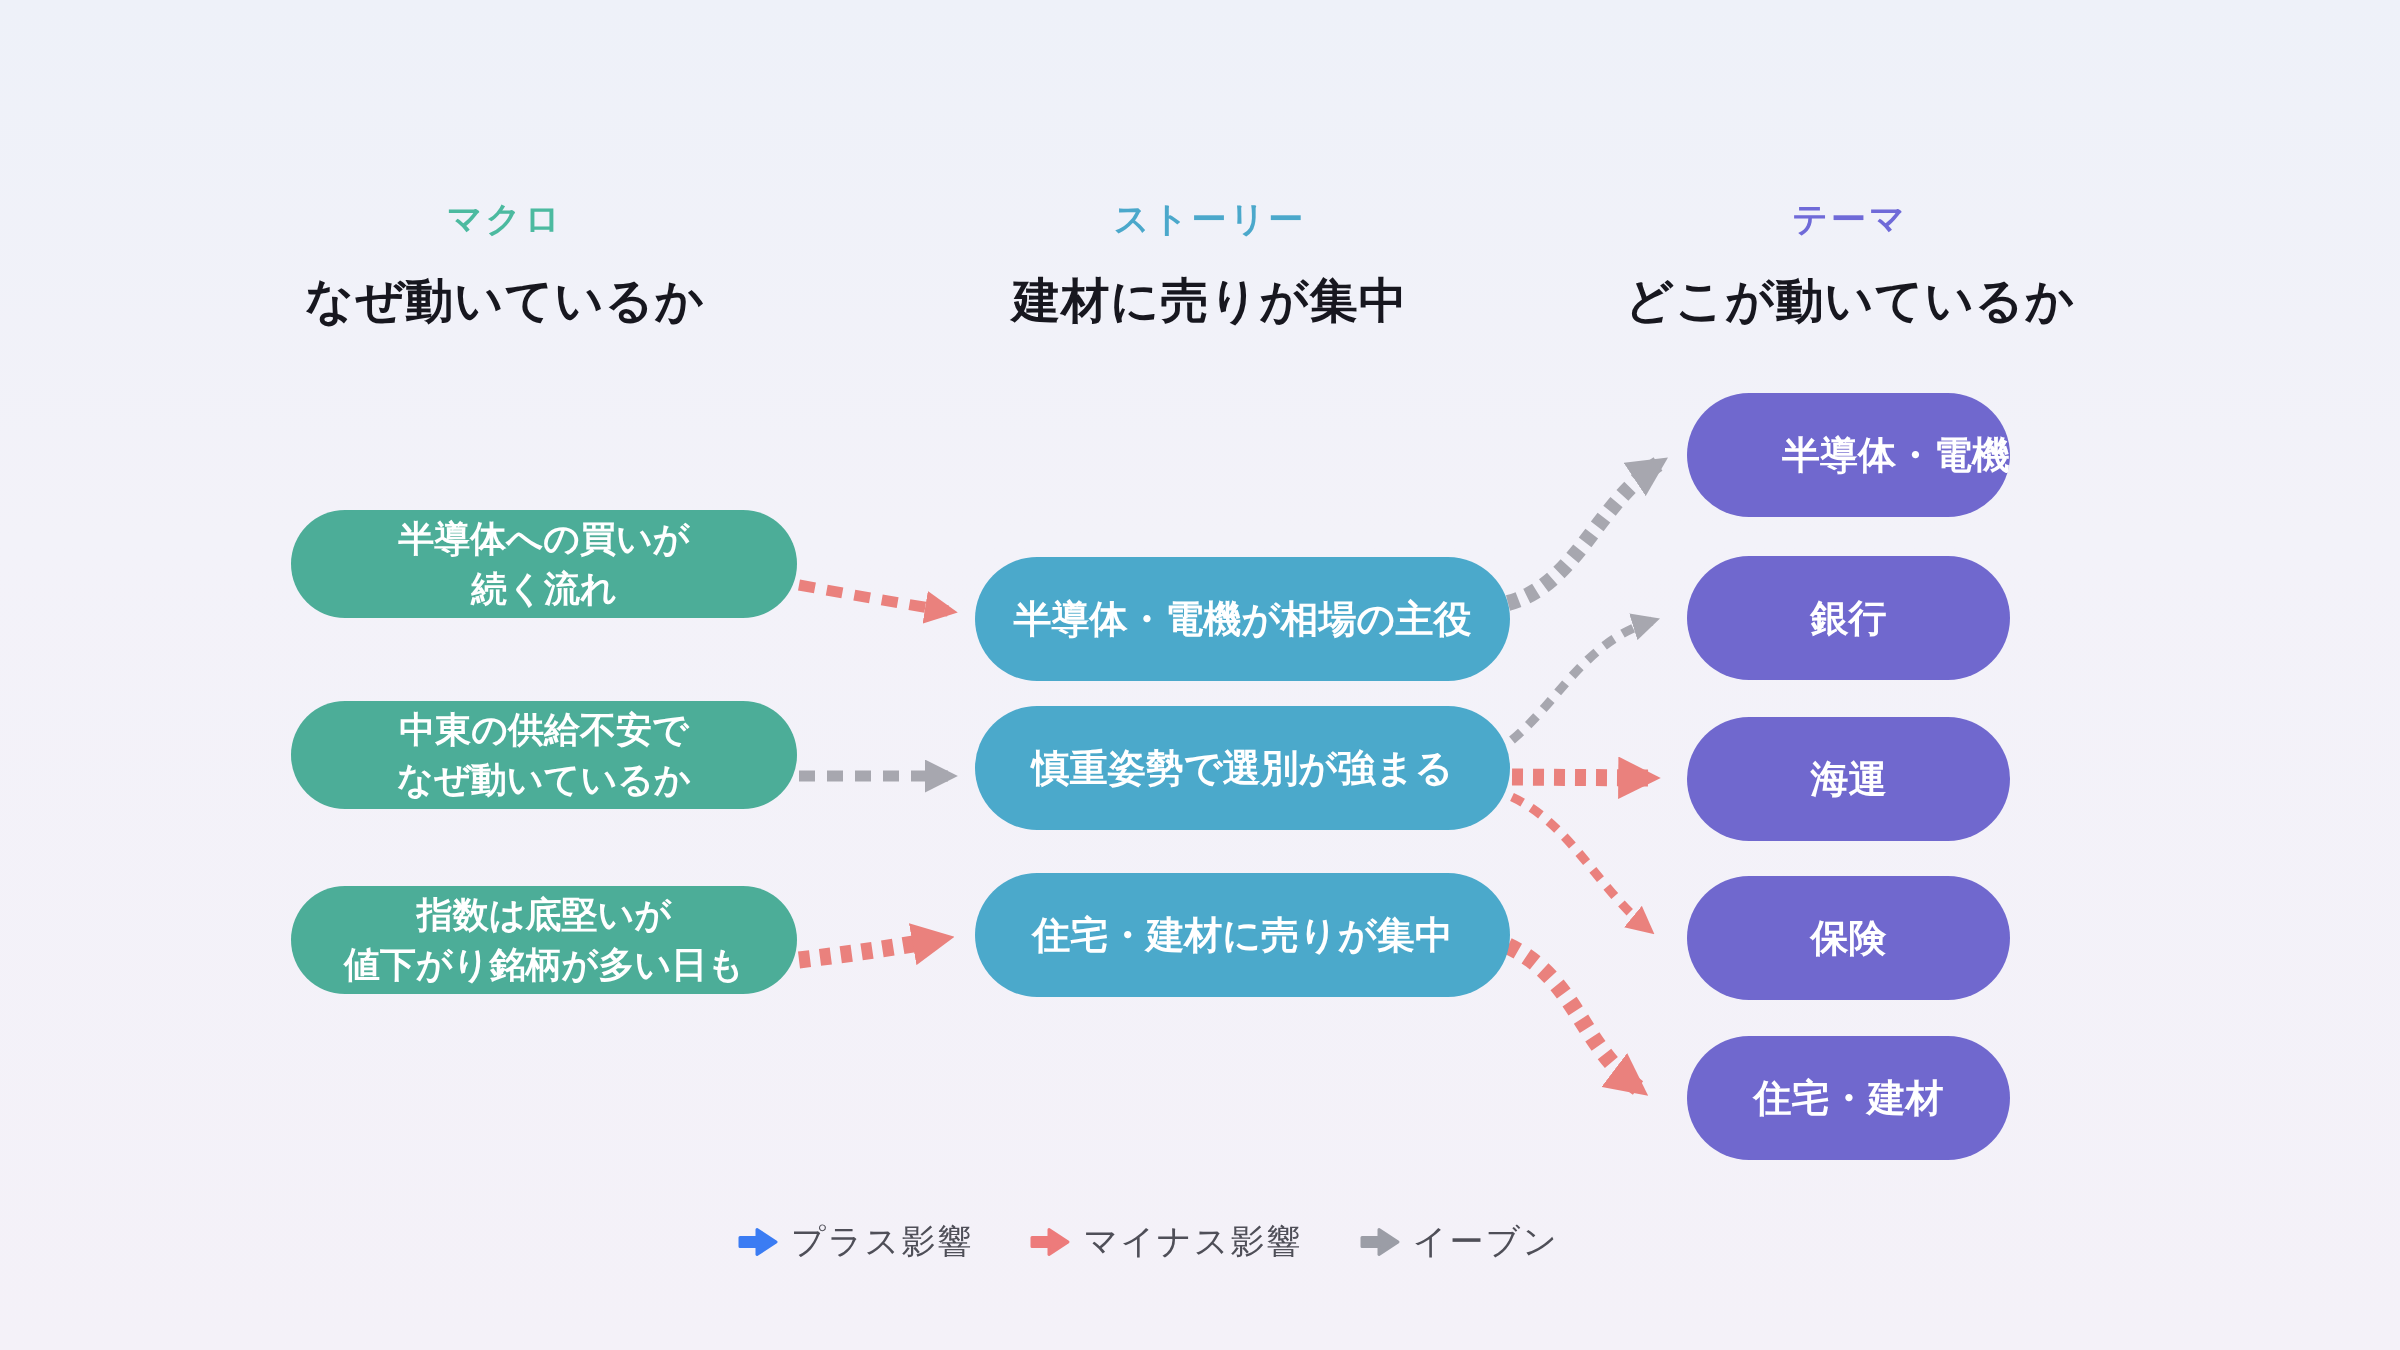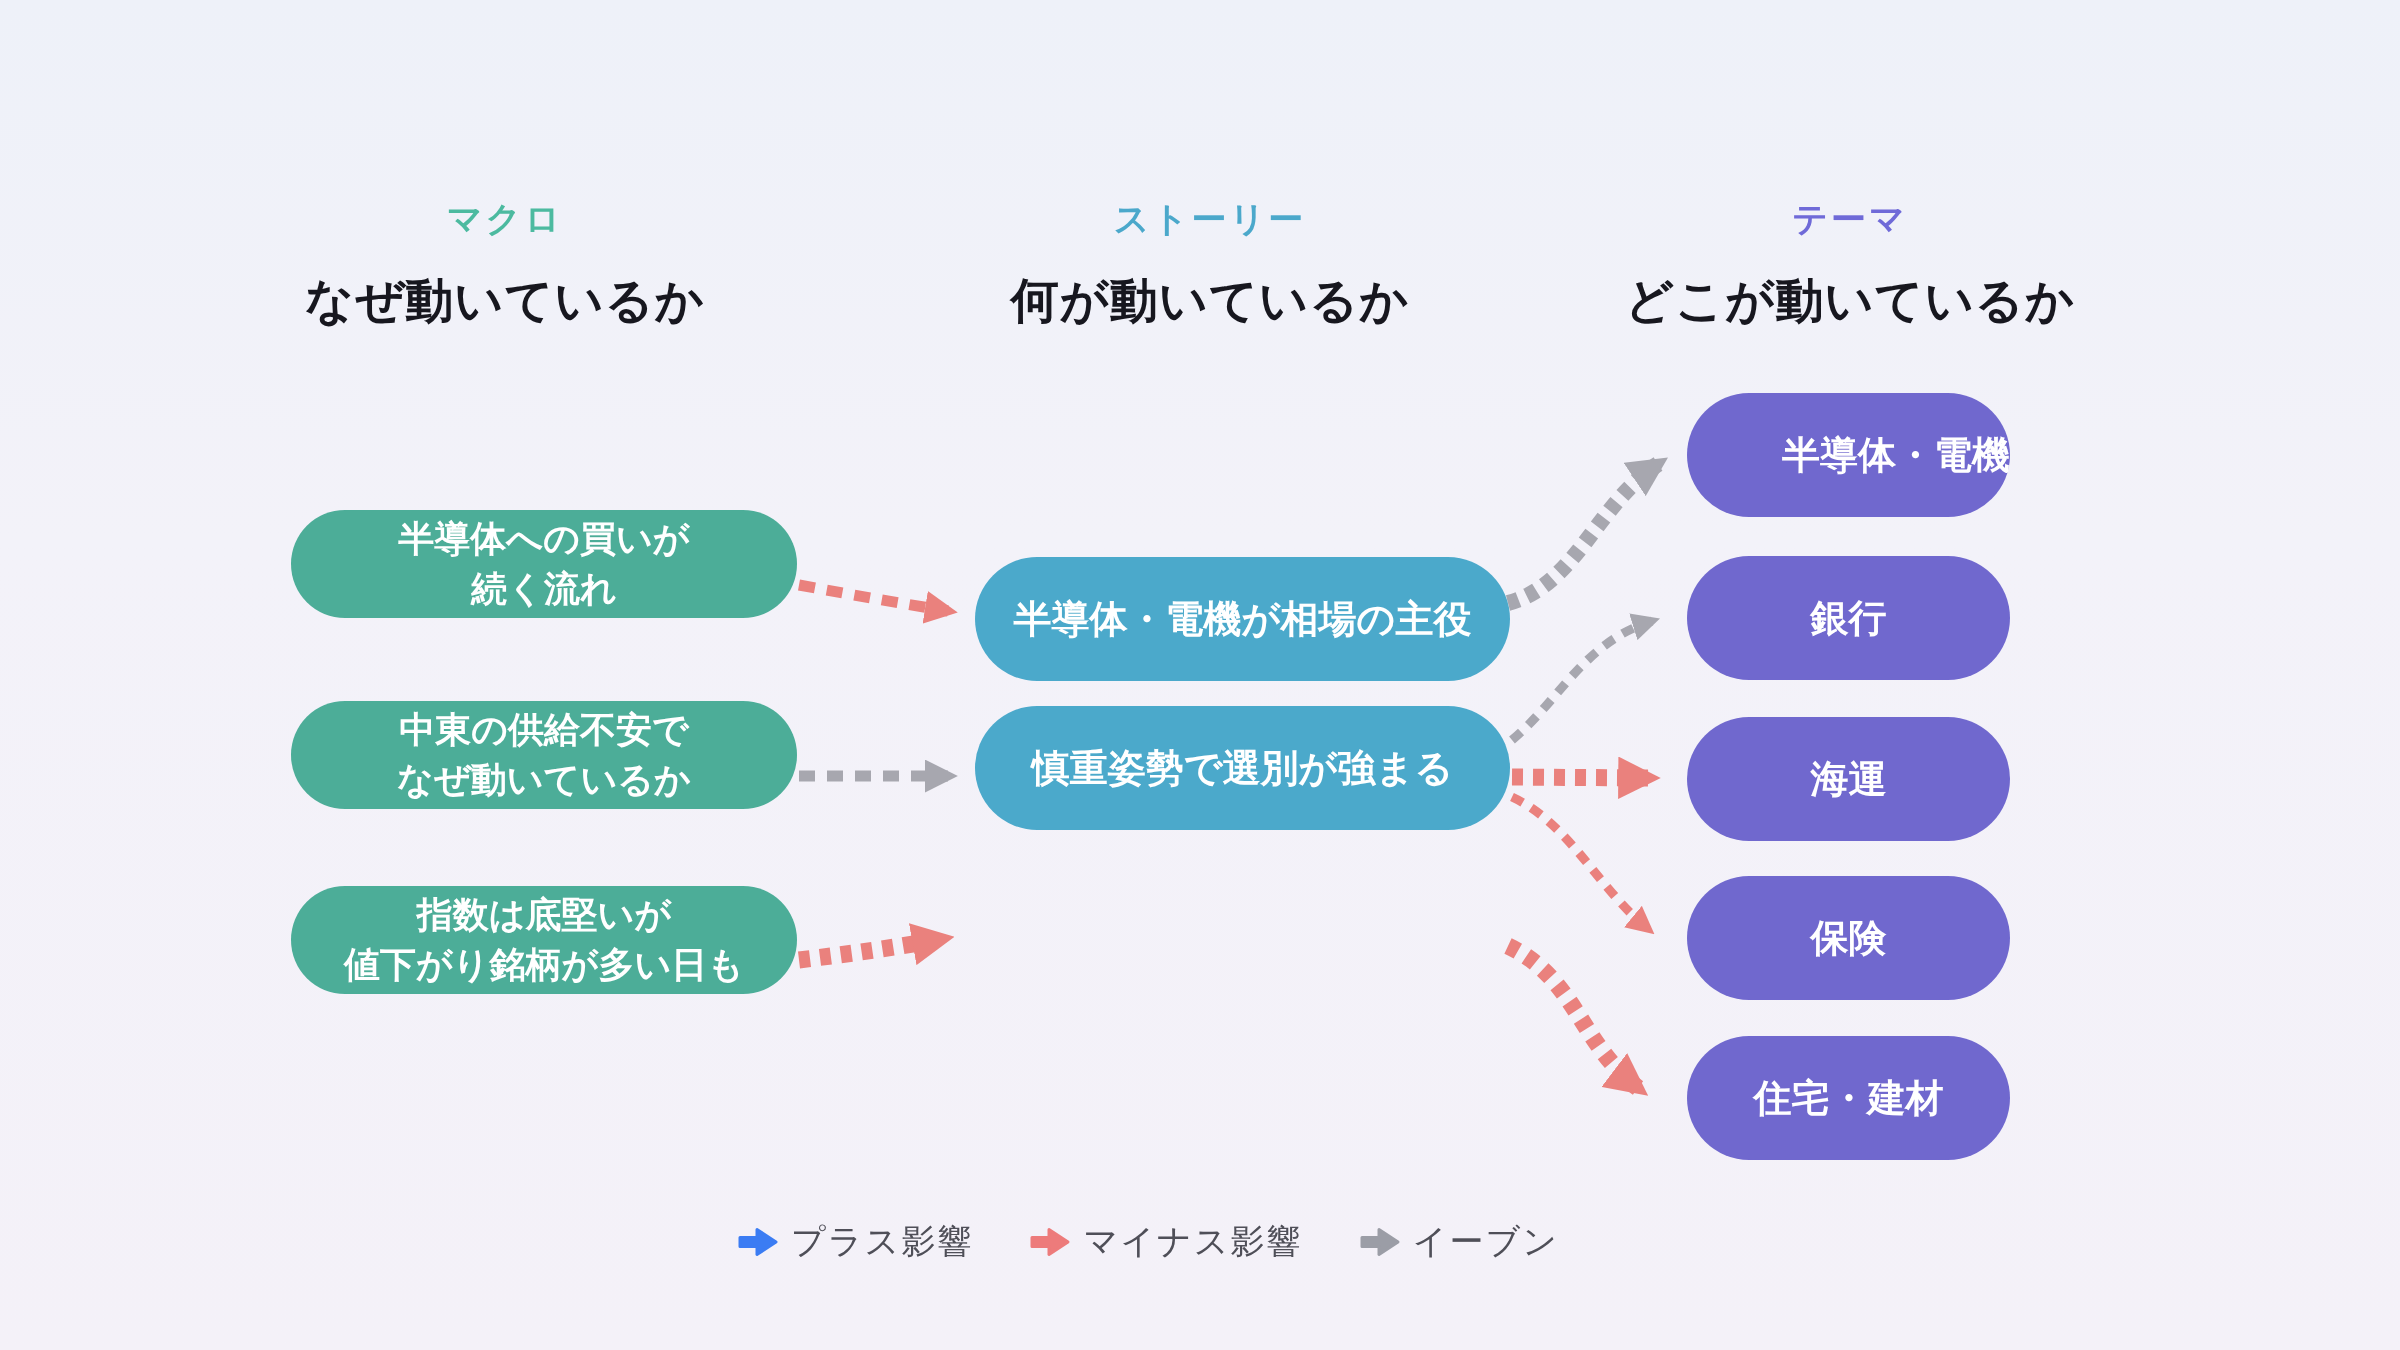--- a/index.html
+++ b/index.html
@@ -39,21 +39,21 @@
 <body>
 
 <div class="canvas">
 
   <div class="col-header" style="left:505px;top:196px;">
     <div class="col-title c1">マクロ</div>
     <div class="col-subtitle">なぜ動いているか</div>
   </div>
   <div class="col-header" style="left:1210px;top:196px;">
     <div class="col-title c2">ストーリー</div>
-    <div class="col-subtitle">何が動いているか</div>
+    <div class="col-subtitle">建材に売りが集中</div>
   </div>
   <div class="col-header" style="left:1850px;top:196px;">
     <div class="col-title c3">テーマ</div>
     <div class="col-subtitle">どこが動いているか</div>
   </div>
 
   <svg class="links" viewBox="0 0 2400 1350">
     <defs>
       <marker id="head-red-m" viewBox="0 0 10 10" refX="7" refY="5" markerWidth="3" markerHeight="3" orient="auto" markerUnits="strokeWidth">
         <path d="M0,0 L10,5 L0,10 Z" fill="#ea817d"></path>
@@ -96,20 +96,23 @@
     <span>指数は底堅いが
 値下がり銘柄が多い日も</span>
   </div>
 
   <div class="pill story" style="top:557px;">
     <span>半導体・電機が相場の主役</span>
   </div>
   <div class="pill story" style="top:706px;">
     <span>慎重姿勢で選別が強まる</span>
   </div>
+  <div class="pill story" style="top:873px;">
+    <span>住宅・建材に売りが集中</span>
+  </div>
 
   <div class="pill theme" style="top:393px;justify-content:flex-end;">
     <span>半導体・電機</span>
   </div>
   <div class="pill theme" style="top:556px;">
     <span>銀行</span>
   </div>
   <div class="pill theme" style="top:717px;">
     <span>海運</span>
   </div>

